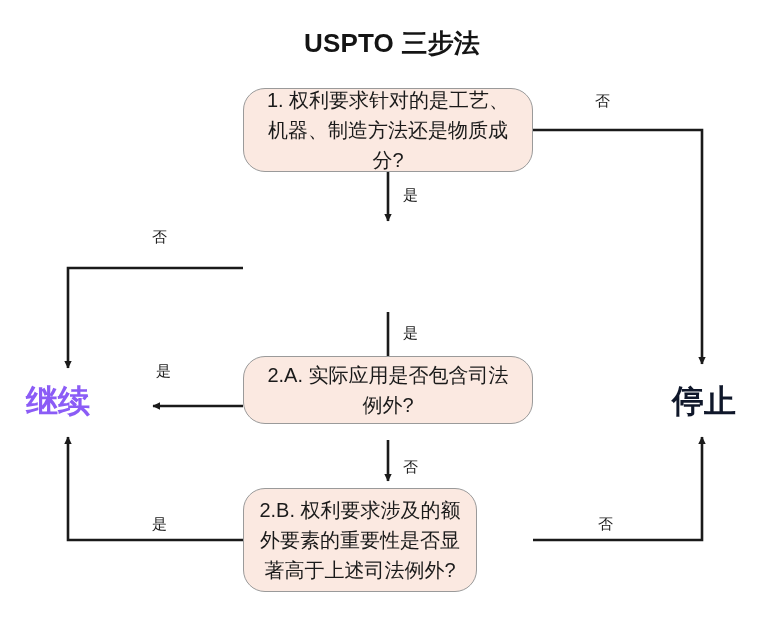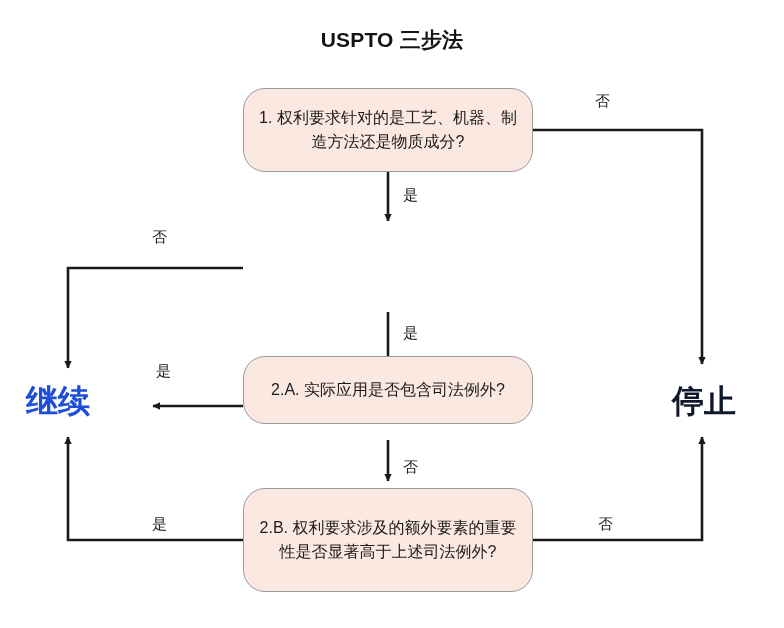--- a/index.html
+++ b/index.html
@@ -25,63 +25,63 @@
     top: 0;
     width: 784px;
     height: 628px;
   }
   .title {
     position: absolute;
     left: 0;
     top: 26px;
     width: 784px;
     text-align: center;
-    font-size: 21px;
+    font-size: 26px;
     font-weight: bold;
     color: #141414;
     letter-spacing: 0.2px;
   }
   .node {
     position: absolute;
     box-sizing: border-box;
     background: #fbe9e1;
     border: 1.6px solid #9a9a9a;
     border-radius: 22px;
     display: flex;
     align-items: center;
     justify-content: center;
     text-align: center;
     color: #1a1a1a;
-    font-size: 16px;
+    font-size: 20px;
     line-height: 1.5;
     padding: 6px 14px;
   }
   .node span { display: block; }
   #node-1 { left: 243px; top: 88px;  width: 290px; height: 84px; }
   #node-2 { left: 243px; top: 228px; width: 290px; height: 84px; }
   #node-3 { left: 243px; top: 356px; width: 290px; height: 68px; }
-  #node-4 { left: 243px; top: 488px; width: 290px; height: 104px; }
+  #node-4 { left: 243px; top: 488px; width: 234px; height: 104px; }
 
   .edge-label {
     position: absolute;
     font-size: 15px;
     color: #1a1a1a;
     font-weight: 500;
     white-space: nowrap;
   }
   .terminal {
     position: absolute;
     font-size: 32px;
     font-weight: bold;
     white-space: nowrap;
   }
   #terminal-continue {
     left: 26px;
     top: 380px;
-    color: #1d4ed8;
+    color: #8b5cf6;
   }
   #terminal-stop {
     left: 672px;
     top: 380px;
     color: #0f172a;
   }
 </style>
 </head>
 <body>
 

